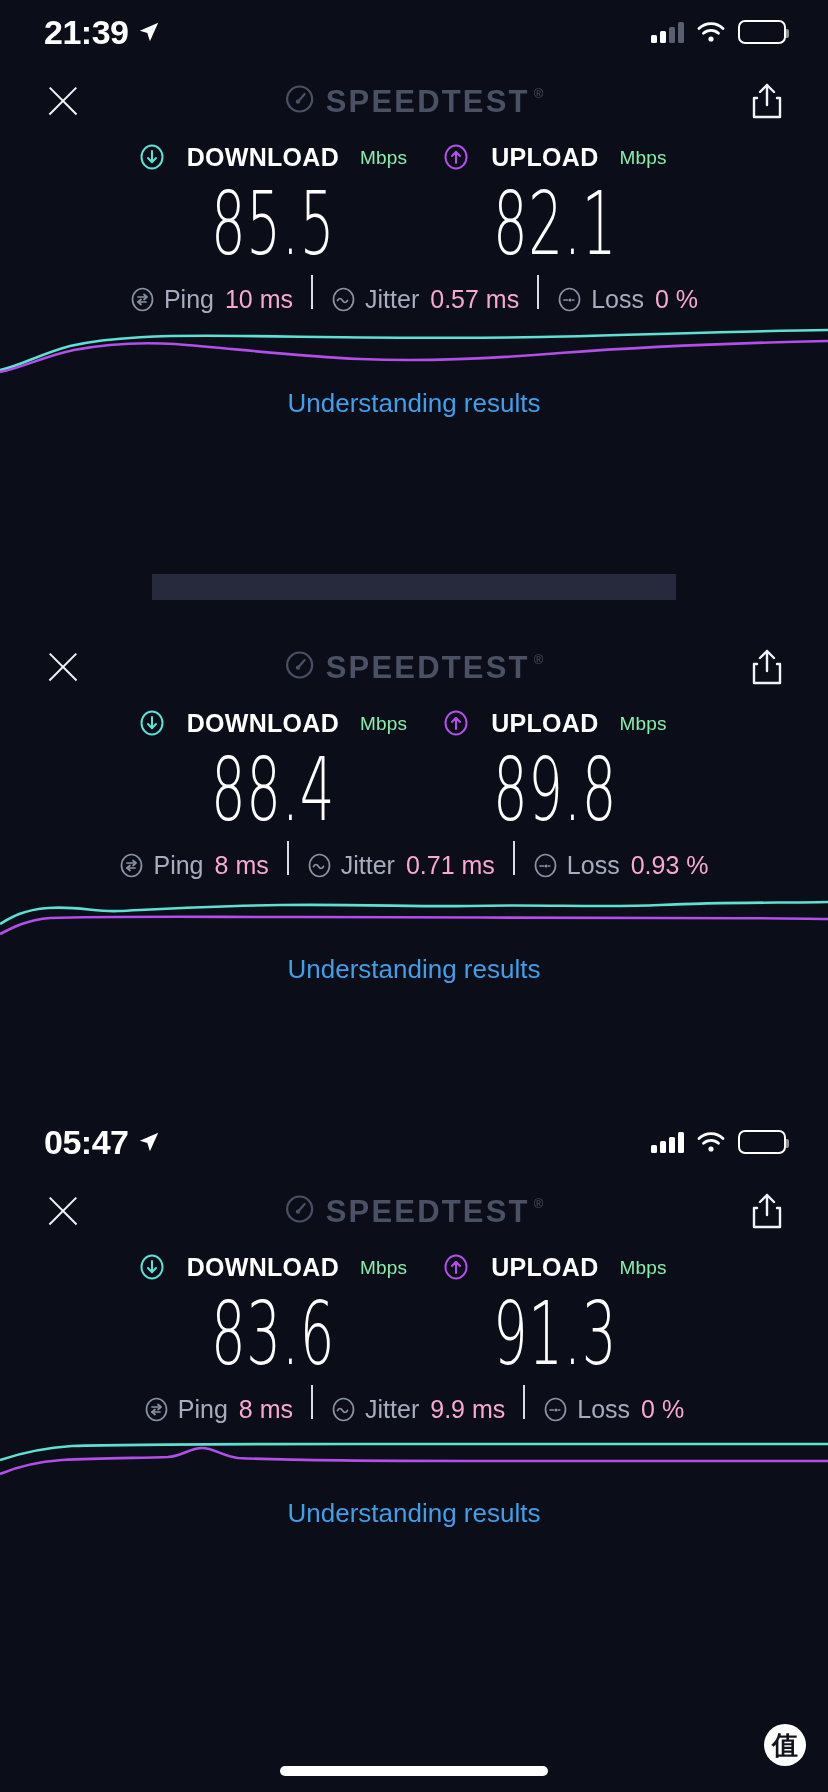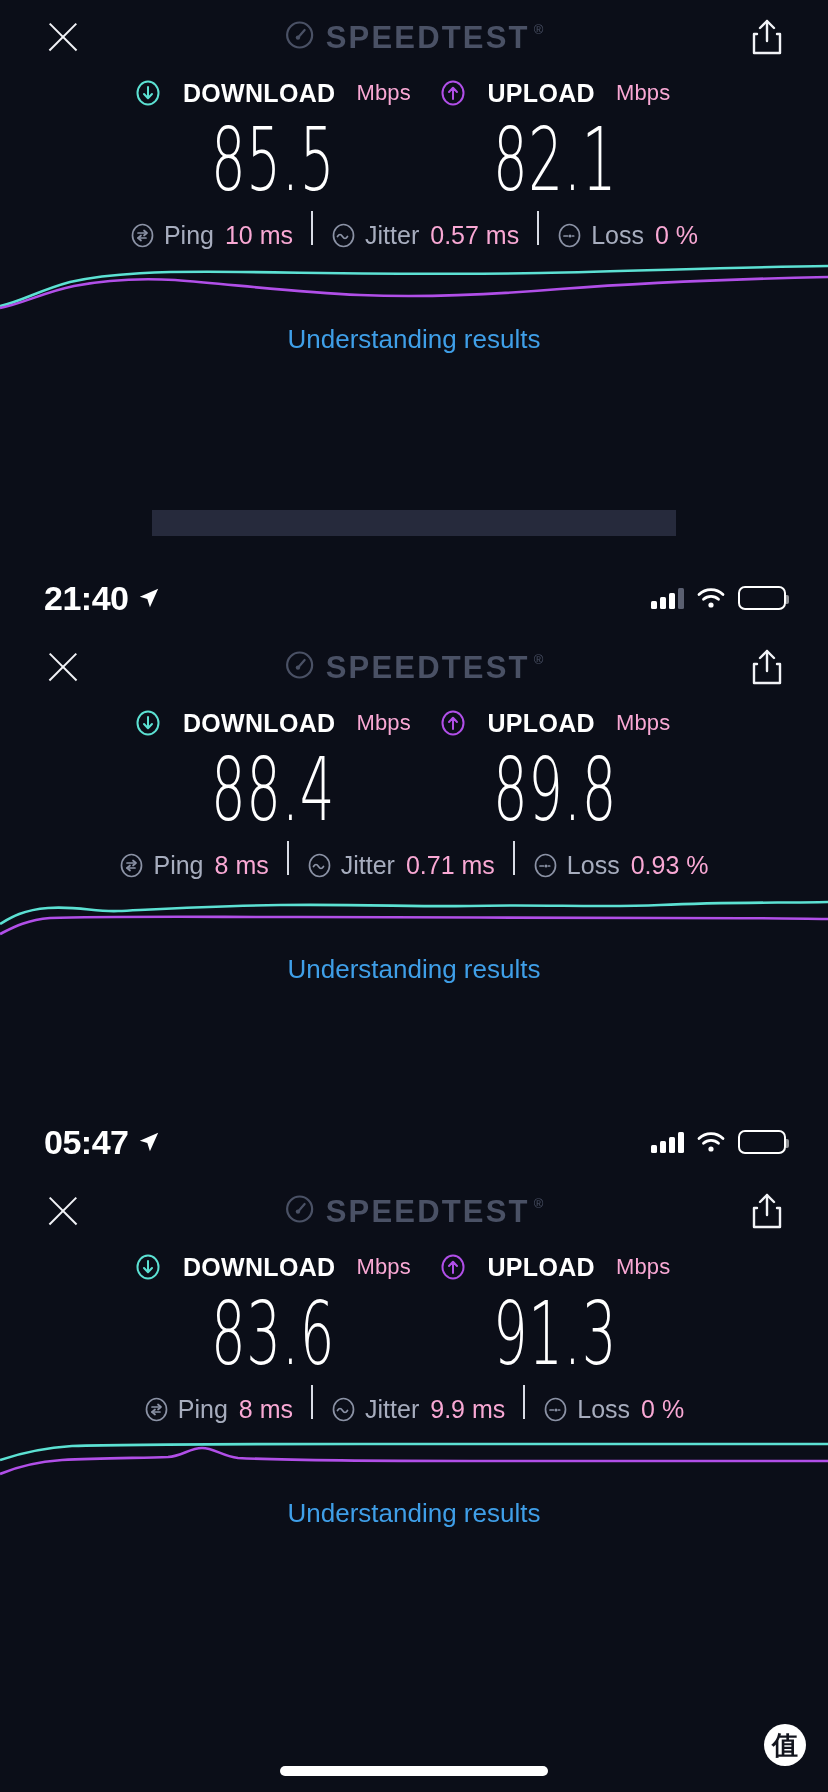--- a/index.html
+++ b/index.html
@@ -170,22 +170,22 @@
   }
   .metric-head .circ { width: 26px; height: 26px; flex: none; }
   .metric-label {
     font-size: 25px;
     font-weight: bold;
     color: #ffffff;
     letter-spacing: .3px;
     line-height: 1;
   }
   .metric-unit {
-    font-size: 22px;
-    color: #f9a8d4;
+    font-size: 19px;
+    color: #86efac;
     letter-spacing: .2px;
     line-height: 1;
     margin-left: -1px;
   }
   .metric-value {
     font-size: 88px;
     font-weight: 300;
     color: #ffffff;
     line-height: 1.0;
     letter-spacing: 1px;
@@ -306,20 +306,46 @@
   }
   .spacer-lg { height: 128px; }
 </style>
 </head>
 <body>
 
 <div class="page">
 
   <div class="shot">
 
+    <div class="statusbar">
+      <div class="sb-left">
+        <span class="sb-time">21:39</span>
+        <span class="loc-arrow">
+          <svg viewBox="0 0 24 24" width="22" height="22">
+              <path d="M22 2 2 10.5l8.2 2.6L13 22z" fill="#ffffff"></path>
+            </svg>
+        </span>
+      </div>
+      <div class="sb-right">
+        <span class="bars dim">
+            <i></i>
+            <i></i>
+            <i></i>
+            <i></i>
+          </span>
+        <span class="wifi">
+          <svg viewBox="0 0 30 22" width="30" height="22">
+            <path d="M3 7.5a17 17 0 0 1 24 0" stroke="#fff" stroke-width="2.8" fill="none" stroke-linecap="round"></path>
+            <path d="M7.5 12.3a11 11 0 0 1 15 0" stroke="#fff" stroke-width="2.8" fill="none" stroke-linecap="round"></path>
+            <circle cx="15" cy="18" r="2.6" fill="#fff"></circle>
+          </svg>
+        </span>
+        <span class="batt"><span class="fill"></span></span>
+      </div>
+    </div>
 
     <div class="appbar">
       <div class="close-x"></div>
       <div class="brand">
         <span>
           <svg viewBox="0 0 30 30" width="30" height="30">
             <circle cx="15" cy="15" r="12.5" stroke="#4a5165" stroke-width="2.2" fill="none"></circle>
             <path d="M20 10 13.5 17.5" stroke="#4a5165" stroke-width="2.2" stroke-linecap="round"></path>
             <circle cx="13.3" cy="17.6" r="2.2" fill="#4a5165"></circle>
           </svg>
@@ -414,46 +440,20 @@
   </div>
 
   <div class="spacer-lg"></div>
 
   <div class="sep-wrap">
     <div class="sep-bar"></div>
   </div>
 
   <div class="shot">
 
-    <div class="statusbar">
-      <div class="sb-left">
-        <span class="sb-time">21:40</span>
-        <span class="loc-arrow">
-          <svg viewBox="0 0 24 24" width="22" height="22">
-              <path d="M22 2 2 10.5l8.2 2.6L13 22z" fill="#ffffff"></path>
-            </svg>
-        </span>
-      </div>
-      <div class="sb-right">
-        <span class="bars dim3">
-            <i></i>
-            <i></i>
-            <i></i>
-            <i></i>
-          </span>
-        <span class="wifi">
-          <svg viewBox="0 0 30 22" width="30" height="22">
-            <path d="M3 7.5a17 17 0 0 1 24 0" stroke="#fff" stroke-width="2.8" fill="none" stroke-linecap="round"></path>
-            <path d="M7.5 12.3a11 11 0 0 1 15 0" stroke="#fff" stroke-width="2.8" fill="none" stroke-linecap="round"></path>
-            <circle cx="15" cy="18" r="2.6" fill="#fff"></circle>
-          </svg>
-        </span>
-        <span class="batt"><span class="fill"></span></span>
-      </div>
-    </div>
 
     <div class="appbar">
       <div class="close-x"></div>
       <div class="brand">
         <span>
           <svg viewBox="0 0 30 30" width="30" height="30">
             <circle cx="15" cy="15" r="12.5" stroke="#4a5165" stroke-width="2.2" fill="none"></circle>
             <path d="M20 10 13.5 17.5" stroke="#4a5165" stroke-width="2.2" stroke-linecap="round"></path>
             <circle cx="13.3" cy="17.6" r="2.2" fill="#4a5165"></circle>
           </svg>

